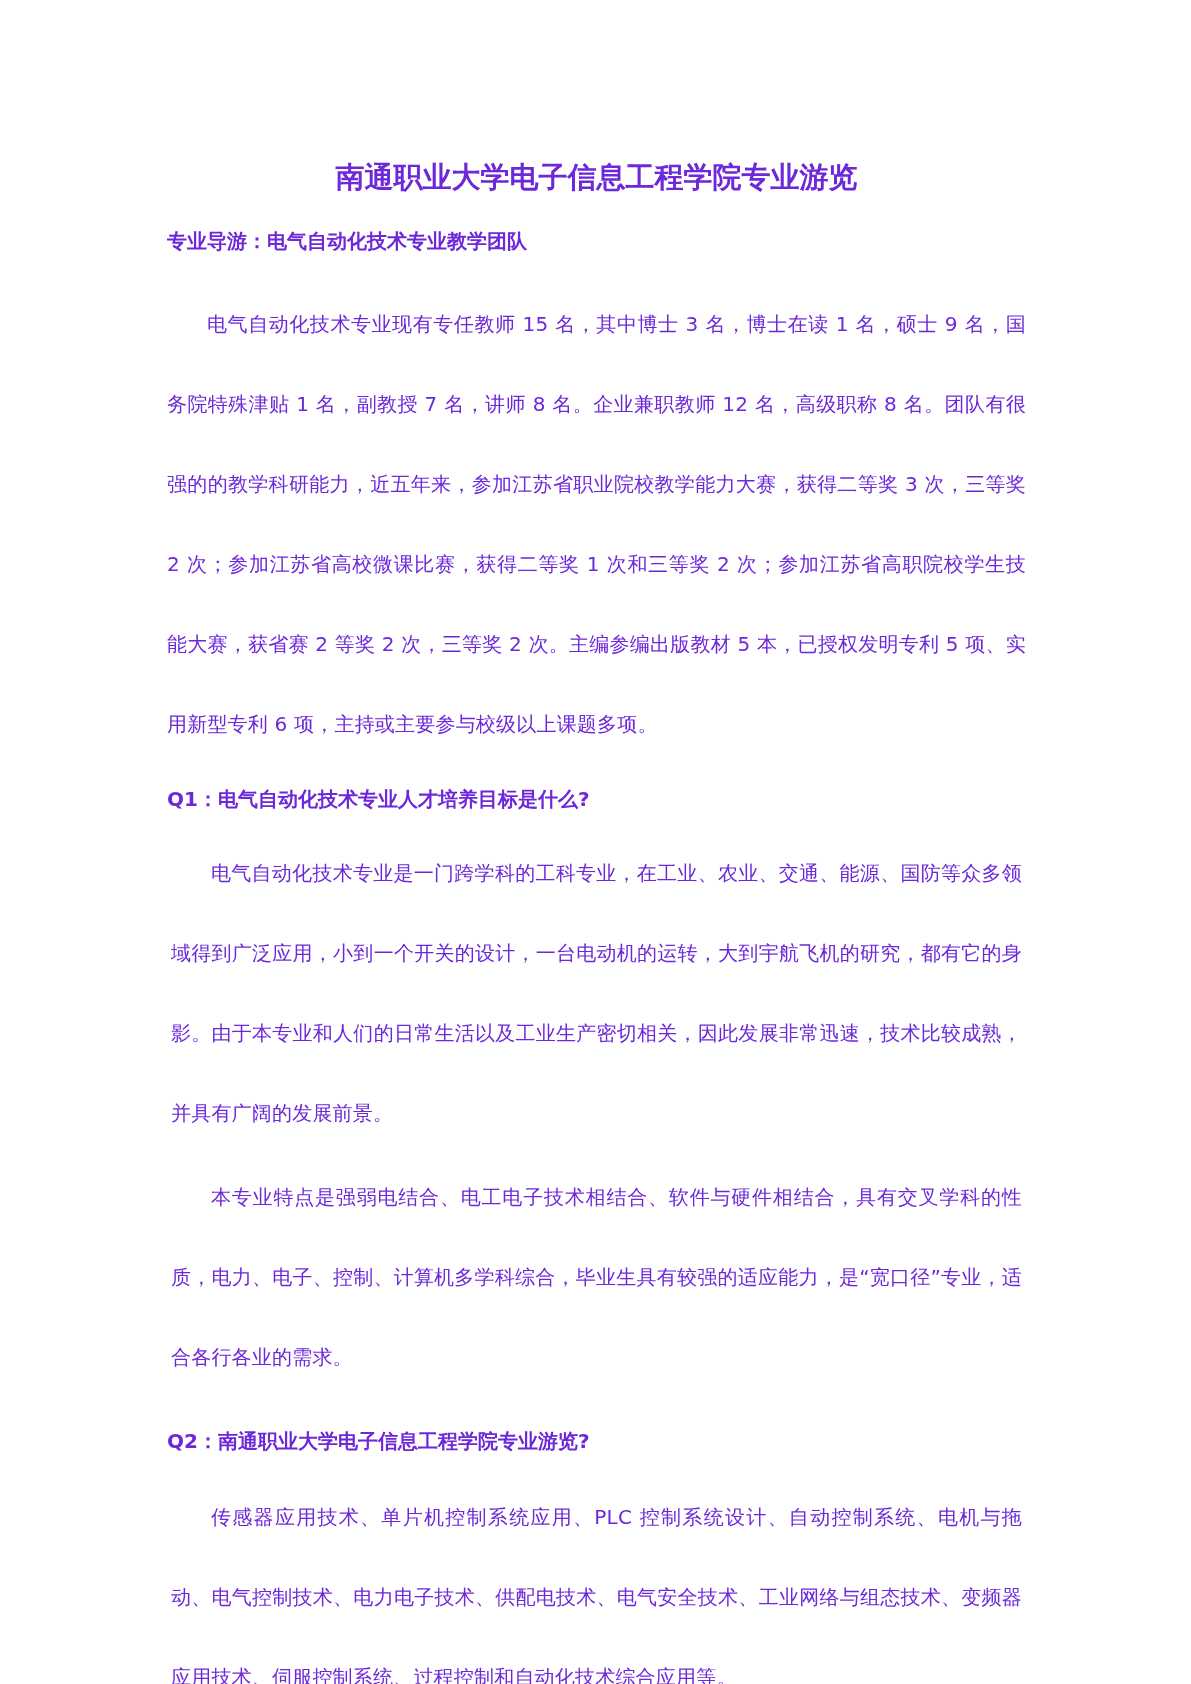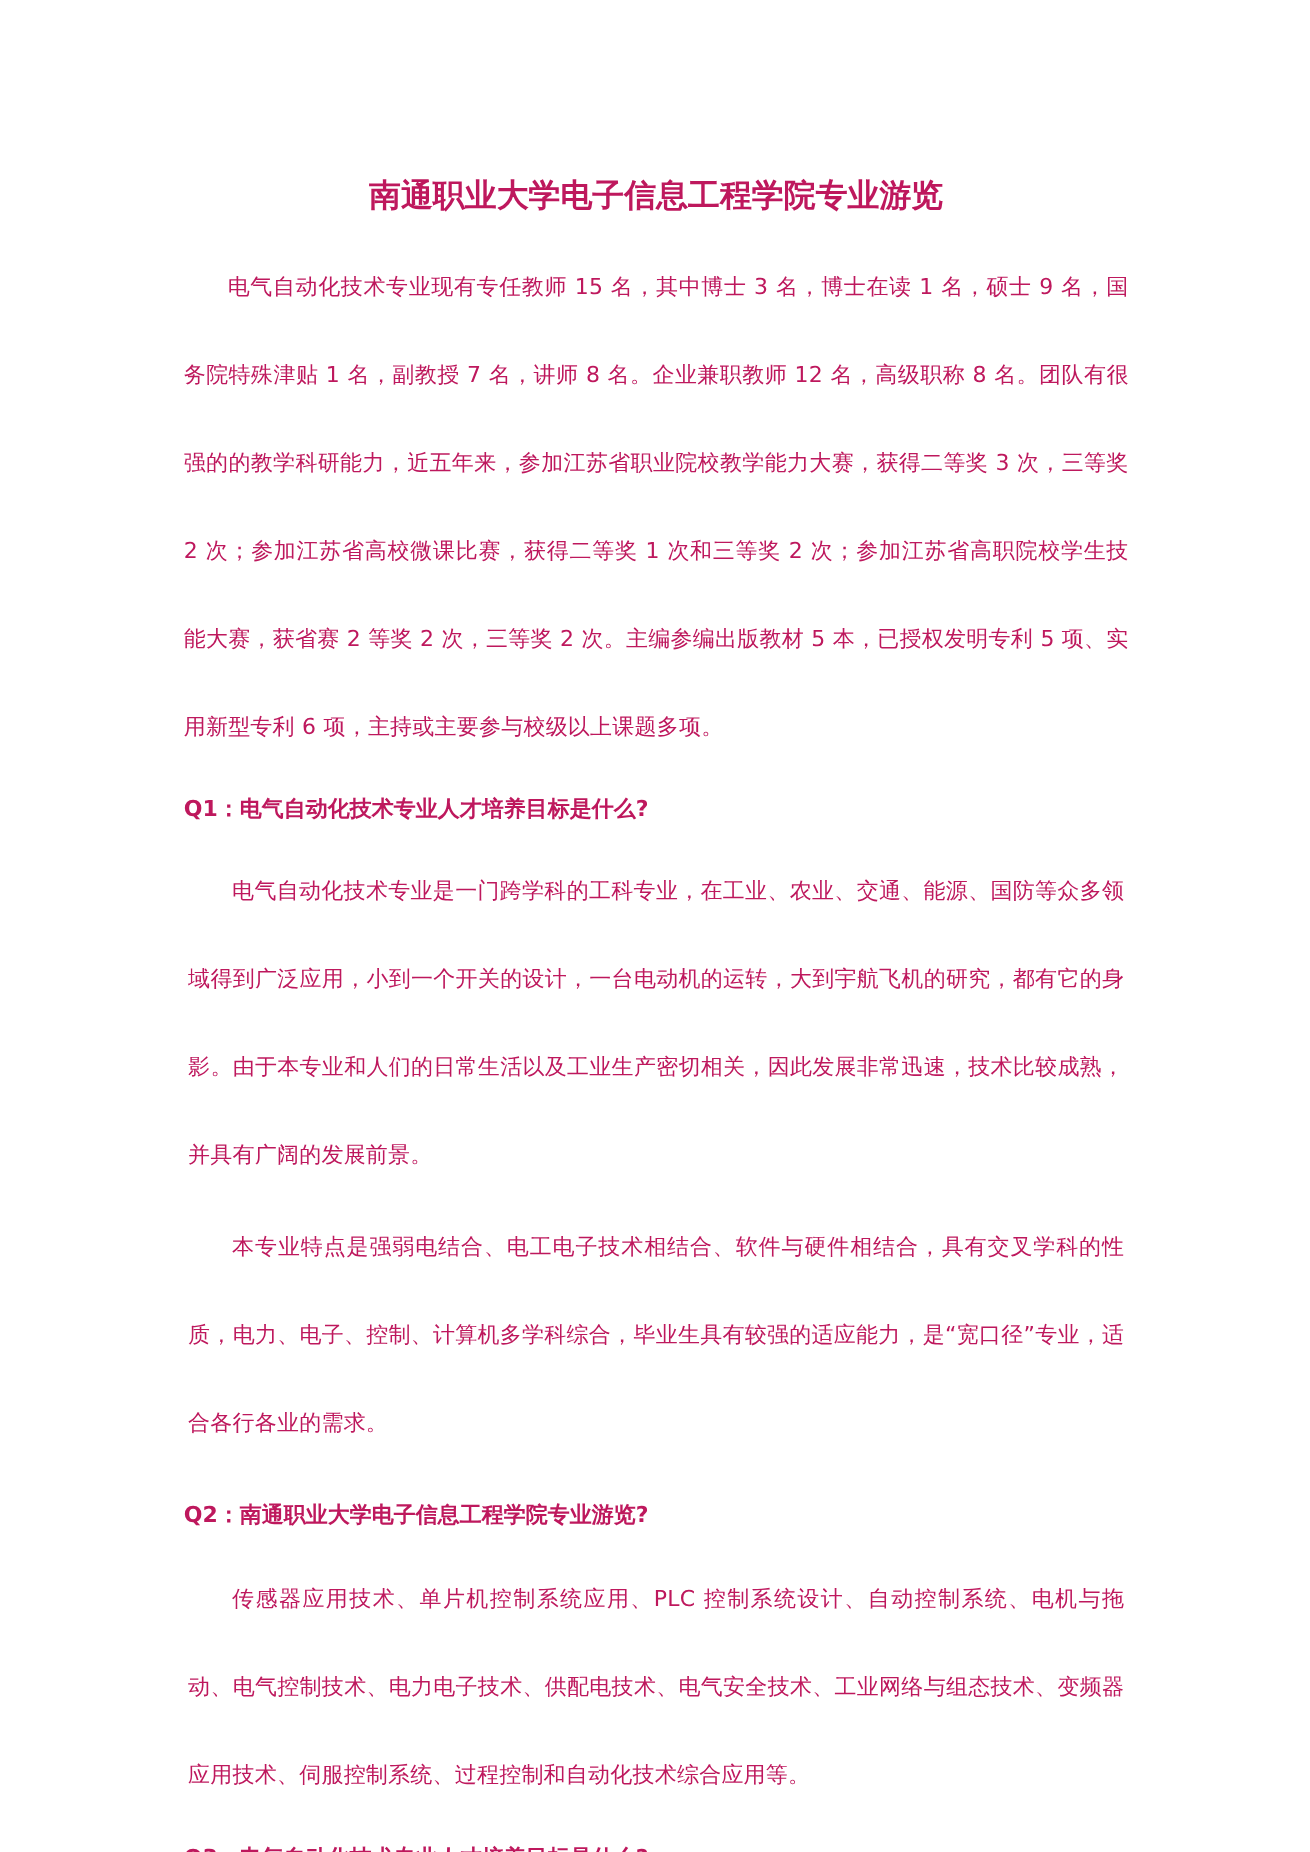--- a/index.html
+++ b/index.html
@@ -6,21 +6,21 @@
     margin: 0;
     padding: 0;
     background: #ffffff;
   }
   .page {
     position: relative;
     width: 1191px;
     height: 1684px;
     margin: 0 auto;
     background: #ffffff;
-    color: #be185d;
+    color: #6d28d9;
     box-sizing: border-box;
     padding: 147px 165px 0 167px;
     font-family: "DejaVu Sans", "Liberation Sans", sans-serif;
     overflow: hidden;
   }
   .doc-title {
     font-size: 29px;
     font-weight: bold;
     text-align: center;
     line-height: 60px;
@@ -62,20 +62,21 @@
   }
 </style>
 </head>
 <body>
 
 <div class="page">
 
   <h1 class="doc-title">南通职业大学电子信息工程学院专业游览</h1>
 
 
+  <h3 class="guide-heading">专业导游：电气自动化技术专业教学团队</h3>
 
   <p class="para">电气自动化技术专业现有专任教师 15 名，其中博士 3 名，博士在读 1 名，硕士 9 名，国务院特殊津贴 1 名，副教授 7 名，讲师 8 名。企业兼职教师 12 名，高级职称 8 名。团队有很强的的教学科研能力，近五年来，参加江苏省职业院校教学能力大赛，获得二等奖 3 次，三等奖 2 次；参加江苏省高校微课比赛，获得二等奖 1 次和三等奖 2 次；参加江苏省高职院校学生技能大赛，获省赛 2 等奖 2 次，三等奖 2 次。主编参编出版教材 5 本，已授权发明专利 5 项、实用新型专利 6 项，主持或主要参与校级以上课题多项。</p>
 
   <h4 class="q-heading">Q1：电气自动化技术专业人才培养目标是什么?</h4>
 
   <p class="para flow">电气自动化技术专业是一门跨学科的工科专业，在工业、农业、交通、能源、国防等众多领域得到广泛应用，小到一个开关的设计，一台电动机的运转，大到宇航飞机的研究，都有它的身影。由于本专业和人们的日常生活以及工业生产密切相关，因此发展非常迅速，技术比较成熟，并具有广阔的发展前景。</p>
 
   <p class="para flow">本专业特点是强弱电结合、电工电子技术相结合、软件与硬件相结合，具有交叉学科的性质，电力、电子、控制、计算机多学科综合，毕业生具有较强的适应能力，是“宽口径”专业，适合各行各业的需求。</p>
 
   <h4 class="q-heading q2-extra">Q2：南通职业大学电子信息工程学院专业游览?</h4>

